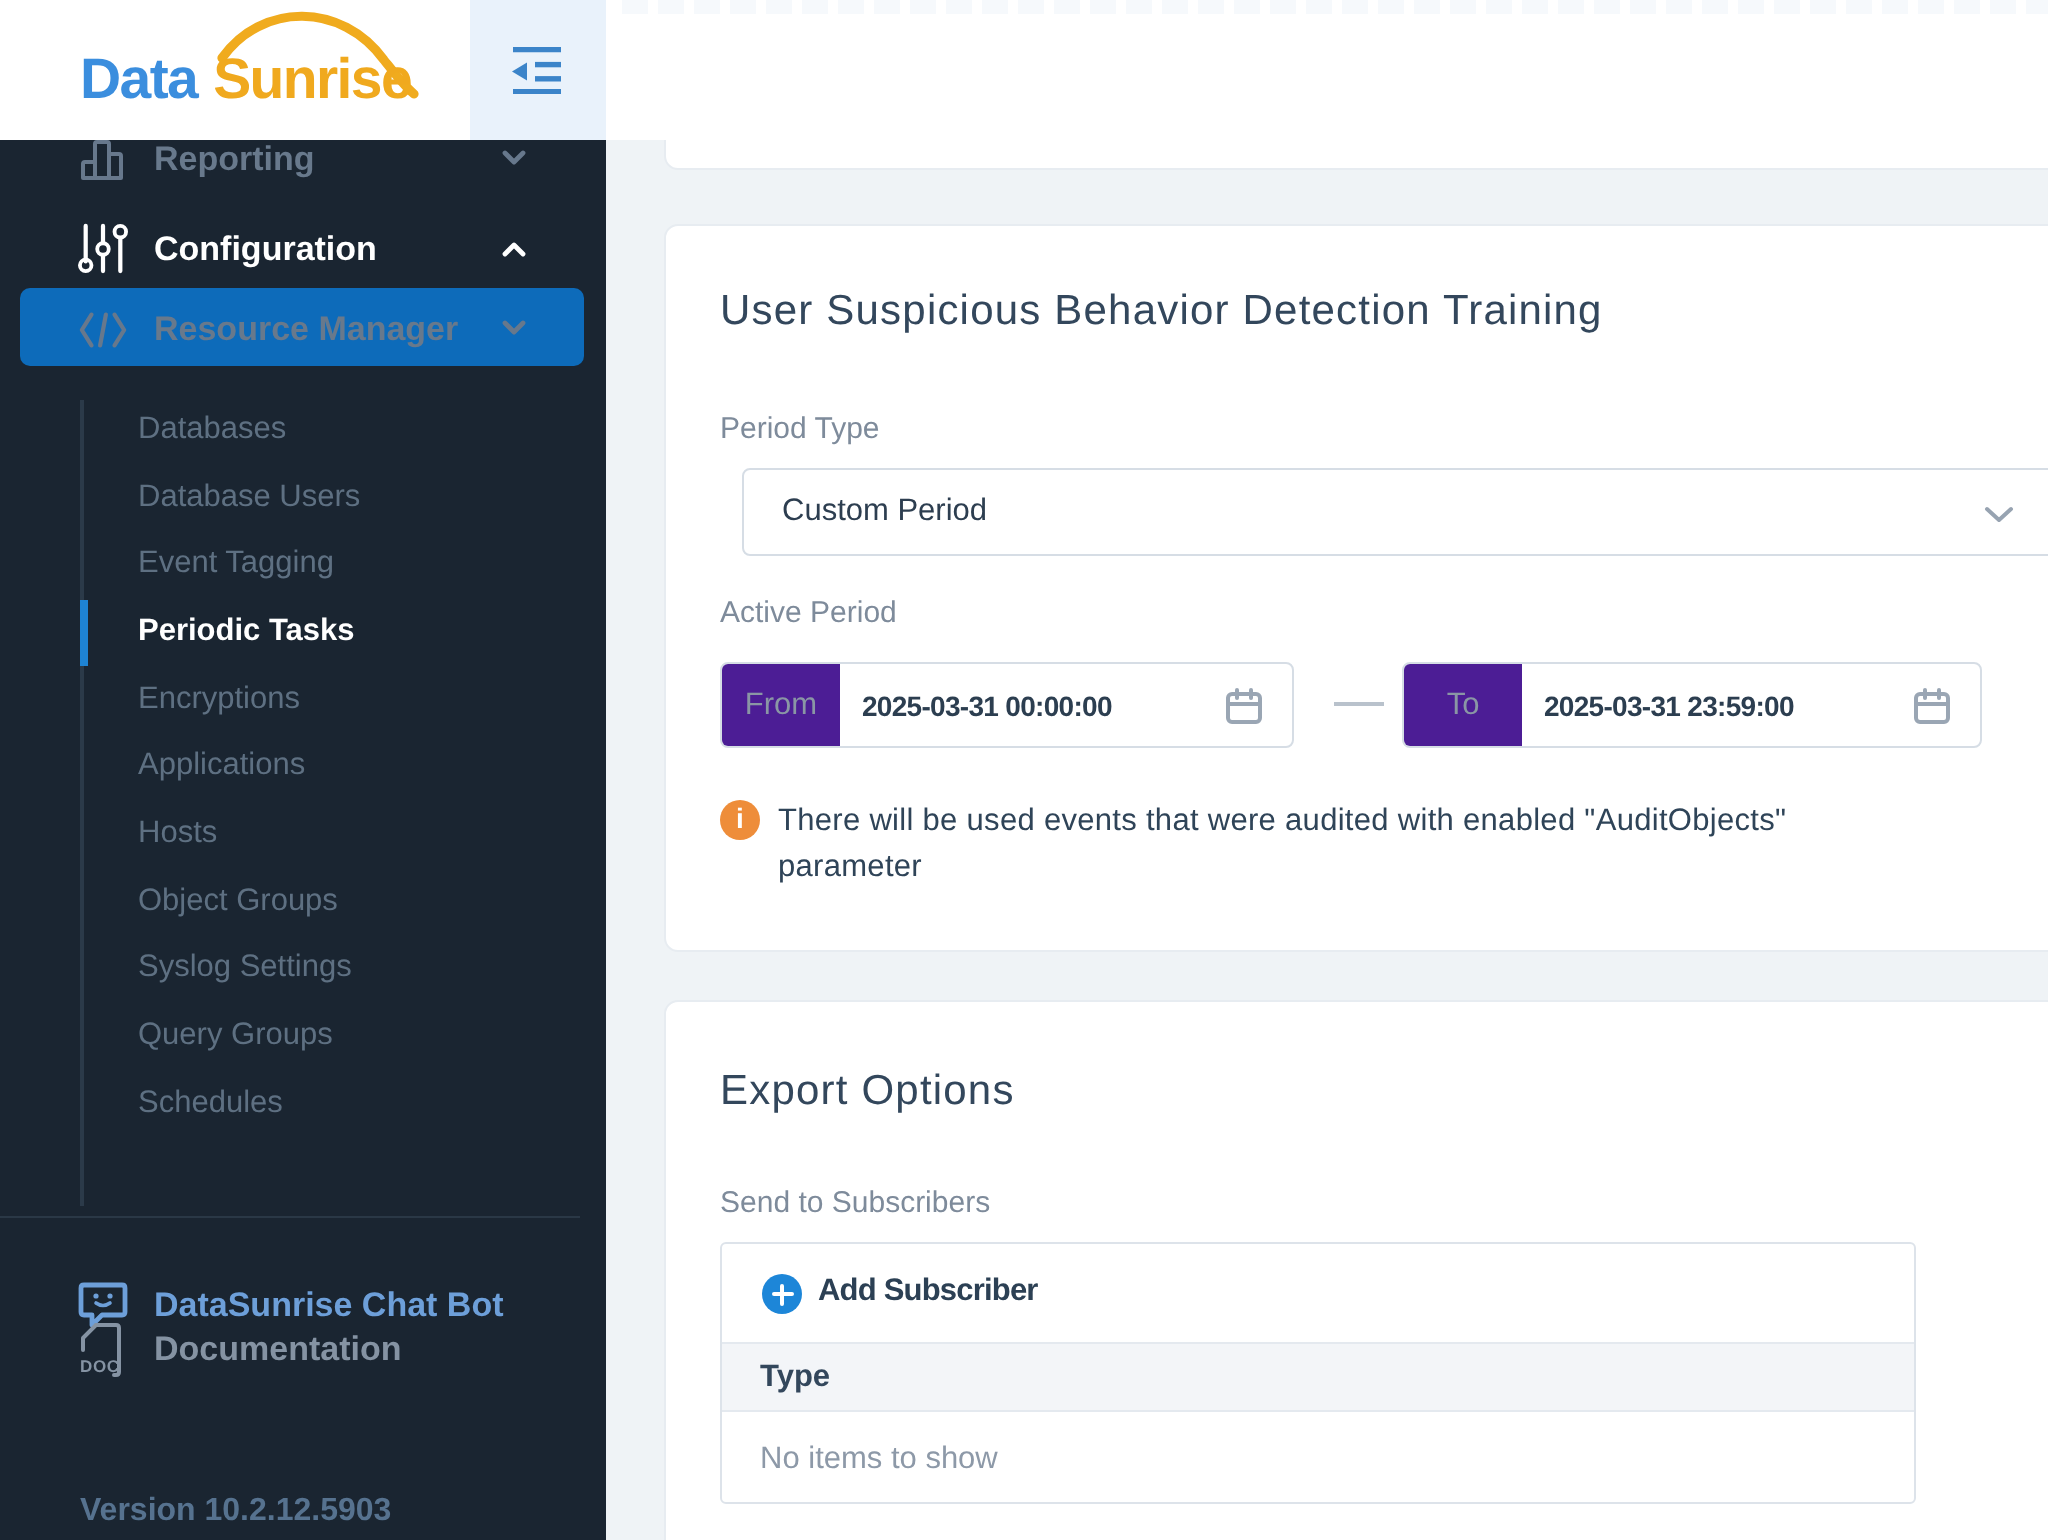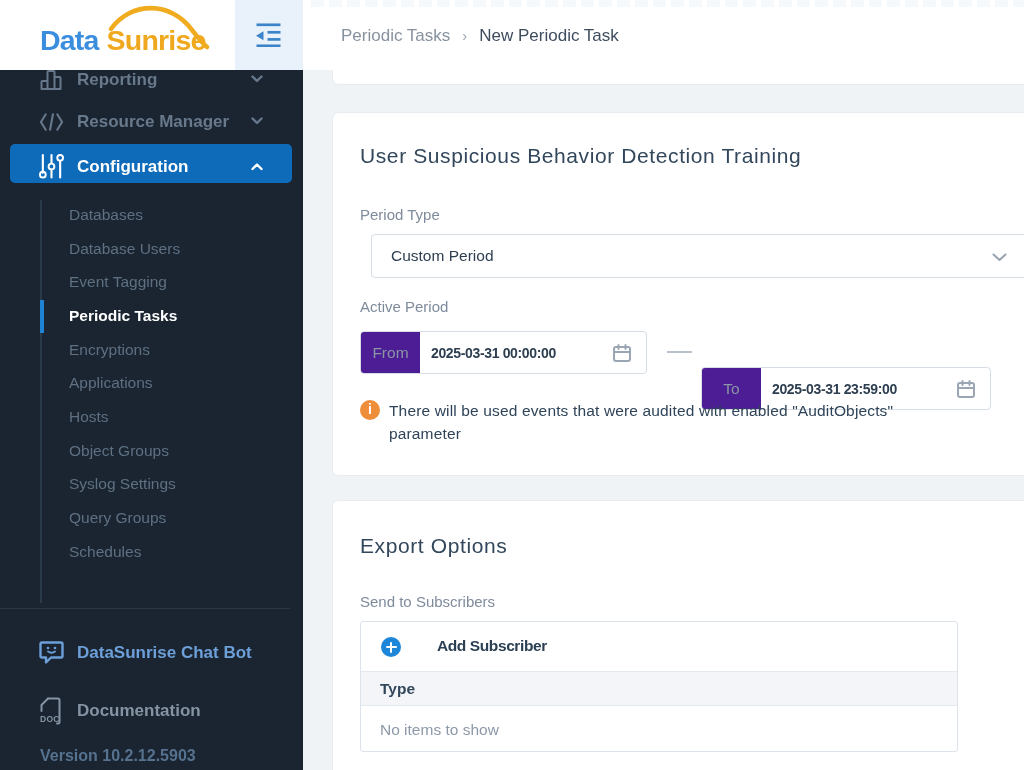--- a/index.html
+++ b/index.html
@@ -25,21 +25,21 @@
 
 .submenu { position:absolute; top:198px; left:0; width:303px; }
 .submenu-line { position:absolute; left:40px; top:200px; width:2px; height:403px; background:#2b3a49; }
 .sub-item { height:33.7px; display:flex; align-items:center; padding-left:69px; color:#5e7082; font-size:15.5px; }
 .sub-item.active { color:#ffffff; font-weight:bold; position:relative; }
 .active-bar { position:absolute; left:40px; top:300px; width:4px; height:33px; background:#1e83d3; z-index:3; }
 
 .divider { position:absolute; left:0px; top:608px; width:290px; height:1px; background:#2a3846; }
 .chatbot { position:absolute; left:0; top:633px; width:303px; height:40px; color:#6d9fd9; font-size:17px; font-weight:bold; }
 .chatbot .txt { position:absolute; left:77px; top:10px; }
-.docu { position:absolute; left:0; top:691px; width:270px; height:40px; color:#8593a3; font-size:17px; font-weight:bold;text-decoration:underline; }
+.docu { position:absolute; left:0; top:655px; width:270px; height:40px; color:#8593a3; font-size:17px; font-weight:bold;text-decoration:underline; }
 .docu .txt { position:absolute; left:77px; top:10px; }
 .version { position:absolute; left:40px; top:747px; color:#56728f; font-size:16px; font-weight:bold; }
 
 
 .header { position:absolute; left:303px; top:0; width:721px; height:70px; background:#ffffff; z-index:4; }
 .shimmer { position:absolute; left:8px; top:0; right:0; height:7px;
   background:repeating-linear-gradient(90deg,#f6f9fc 0px,#f6f9fc 13px,#ffffff 13px,#ffffff 18px); }
 .breadcrumb { position:absolute; left:38px; top:26px; font-size:17px; color:#87929f; }
 .breadcrumb .sep { color:#9aa4b0; margin:0 12px; font-size:15px; }
 .breadcrumb .cur { color:#3f4d5e; }
@@ -69,21 +69,21 @@
 
 .warn { position:absolute; left:29px; top:286px; }
 .warn-ic { position:absolute; left:-2px; top:1px; width:20px; height:20px; border-radius:50%; background:#ee8d3a; color:#fff; font-size:14px; font-weight:bold; text-align:center; line-height:19px; }
 .warn-tx { position:absolute; left:27px; top:0; width:516px; font-size:15.5px; color:#2f4458; line-height:23px; letter-spacing:0.15px; }
 
 .tbl { position:absolute; left:27px; top:120px; width:598px; border:1px solid #dde3ea; border-radius:3px; background:#fff; }
 .row-add { height:50px; position:relative; border-bottom:1px solid #e4e9ef; }
 .plus { position:absolute; left:20px; top:15px; width:20px; height:20px; border-radius:50%; background:#1d86d8; }
 .plus:before { content:""; position:absolute; left:4.5px; top:9px; width:11px; height:2.4px; background:#fff; border-radius:1px; }
 .plus:after { content:""; position:absolute; left:8.8px; top:4.7px; width:2.4px; height:11px; background:#fff; border-radius:1px; }
-.row-add .t { position:absolute; left:48px; top:15px; font-size:15.5px; font-weight:bold; color:#2c4054; letter-spacing:-0.4px;margin-left:28px; }
+.row-add .t { position:absolute; left:48px; top:15px; font-size:15.5px; font-weight:bold; color:#2c4054; letter-spacing:-0.4px; }
 .row-type { height:34px; background:#f3f5f8; border-bottom:1px solid #e4e9ef; position:relative; }
 .row-type .t { position:absolute; left:19px; top:8px; font-size:15.5px; font-weight:bold; color:#33475c; }
 .row-empty { height:45px; position:relative; }
 .row-empty .t { position:absolute; left:19px; top:15px; font-size:15.5px; color:#8d99a8; }
 </style>
 </head>
 <body>
 <div class="page">
 
   <div class="content">
@@ -103,21 +103,21 @@
           <div class="prefix">From</div>
           <div class="dval">2025-03-31 00:00:00</div>
           <svg class="cal" width="22" height="22" viewBox="0 0 22 22">
               <rect x="3" y="5" width="16" height="14" rx="2" fill="none" stroke="#9aa6b4" stroke-width="2"></rect>
               <line x1="3" y1="10" x2="19" y2="10" stroke="#9aa6b4" stroke-width="2"></line>
               <line x1="7.5" y1="3" x2="7.5" y2="7" stroke="#9aa6b4" stroke-width="2" stroke-linecap="round"></line>
               <line x1="14.5" y1="3" x2="14.5" y2="7" stroke="#9aa6b4" stroke-width="2" stroke-linecap="round"></line>
             </svg>
         </div>
         <div class="dash"></div>
-        <div class="datebox" style="left:341px; width:290px;margin-top:36px;">
+        <div class="datebox" style="left:341px; width:290px;">
           <div class="prefix">To</div>
           <div class="dval">2025-03-31 23:59:00</div>
           <svg class="cal" width="22" height="22" viewBox="0 0 22 22">
               <rect x="3" y="5" width="16" height="14" rx="2" fill="none" stroke="#9aa6b4" stroke-width="2"></rect>
               <line x1="3" y1="10" x2="19" y2="10" stroke="#9aa6b4" stroke-width="2"></line>
               <line x1="7.5" y1="3" x2="7.5" y2="7" stroke="#9aa6b4" stroke-width="2" stroke-linecap="round"></line>
               <line x1="14.5" y1="3" x2="14.5" y2="7" stroke="#9aa6b4" stroke-width="2" stroke-linecap="round"></line>
             </svg>
         </div>
       </div>
@@ -139,21 +139,20 @@
           </div>
         <div class="row-empty">
             <div class="t">No items to show</div>
           </div>
       </div>
     </div>
   </div>
 
   <div class="header">
     <div class="shimmer"></div>
-    <div class="breadcrumb">Periodic Tasks<span class="sep">›</span><span class="cur">New Periodic Task</span></div>
   </div>
 
   <div class="sidebar">
     <div class="logo-area">
       <svg class="logo-arc" width="108" height="52" viewBox="0 0 108 52">
           <path d="M 8 26 C 28 -2 68 -2 89 27 C 93 32 99 40 104 44" fill="none" stroke="#f0ab1e" stroke-width="4.6" stroke-linecap="round"></path>
         </svg>
       <div class="logo"><span class="d">Data</span><span class="s" style="margin-left:8px;">Sunrise</span></div>
     </div>
     <div class="collapse-btn">
@@ -165,48 +164,48 @@
         <polygon points="0,12.8 7.5,8.3 7.5,17.3" fill="#3b84c9"></polygon>
       </svg>
     </div>
     <div class="nav-pill"></div>
     <div class="nav">
       <div class="nav-item">
         <svg class="ic" width="24" height="22" viewBox="0 0 24 22">
             <path d="M2 20 L2 13 Q2 12 3 12 L8 12 L8 20 Z M8 20 L8 3 Q8 2 9 2 L14 2 Q15 2 15 3 L15 20 Z M15 20 L15 8 L20 8 Q21 8 21 9 L21 20 Z" fill="none" stroke="#67788c" stroke-width="2" stroke-linejoin="round"></path>
           </svg>
         <span class="txt">Reporting</span>
-        <svg class="chev" width="12" height="8" viewBox="0 0 12 8">
-            <polyline points="1.5,1.5 6,6 10.5,1.5" fill="none" stroke="#67788c" stroke-width="2.4" stroke-linecap="round" stroke-linejoin="round"></polyline>
-          </svg>
-      </div>
-      <div class="nav-item">
-        <svg class="ic" width="26" height="20" viewBox="0 0 26 20">
-            <polyline points="7,2 2,10 7,18" fill="none" stroke="#67788c" stroke-width="2.2" stroke-linecap="round" stroke-linejoin="round"></polyline>
-            <polyline points="19,2 24,10 19,18" fill="none" stroke="#67788c" stroke-width="2.2" stroke-linecap="round" stroke-linejoin="round"></polyline>
-            <line x1="14.5" y1="2" x2="11.5" y2="18" stroke="#67788c" stroke-width="2.2" stroke-linecap="round"></line>
-          </svg>
-        <span class="txt">Resource Manager</span>
         <svg class="chev" width="12" height="8" viewBox="0 0 12 8">
             <polyline points="1.5,1.5 6,6 10.5,1.5" fill="none" stroke="#67788c" stroke-width="2.4" stroke-linecap="round" stroke-linejoin="round"></polyline>
           </svg>
       </div>
       <div class="nav-item active" style="height:39px;margin-top:4px;">
         <svg class="ic" width="26" height="27" viewBox="0 0 26 27">
           <line x1="4" y1="1.5" x2="4" y2="20" stroke="#fff" stroke-width="2.2" stroke-linecap="round"></line>
             <circle cx="4" cy="22" r="3" fill="none" stroke="#fff" stroke-width="2"></circle>
           <line x1="13" y1="1.5" x2="13" y2="10" stroke="#fff" stroke-width="2.2" stroke-linecap="round"></line>
             <circle cx="13" cy="13.5" r="3" fill="none" stroke="#fff" stroke-width="2"></circle>
             <line x1="13" y1="17" x2="13" y2="25" stroke="#fff" stroke-width="2.2" stroke-linecap="round"></line>
           <line x1="22" y1="8" x2="22" y2="25" stroke="#fff" stroke-width="2.2" stroke-linecap="round"></line>
             <circle cx="22" cy="4.5" r="3" fill="none" stroke="#fff" stroke-width="2"></circle>
         </svg>
         <span class="txt">Configuration</span>
         <svg class="chev" width="12" height="8" viewBox="0 0 12 8">
             <polyline points="1.5,6 6,1.5 10.5,6" fill="none" stroke="#ffffff" stroke-width="2.4" stroke-linecap="round" stroke-linejoin="round"></polyline>
+          </svg>
+      </div>
+      <div class="nav-item">
+        <svg class="ic" width="26" height="20" viewBox="0 0 26 20">
+            <polyline points="7,2 2,10 7,18" fill="none" stroke="#67788c" stroke-width="2.2" stroke-linecap="round" stroke-linejoin="round"></polyline>
+            <polyline points="19,2 24,10 19,18" fill="none" stroke="#67788c" stroke-width="2.2" stroke-linecap="round" stroke-linejoin="round"></polyline>
+            <line x1="14.5" y1="2" x2="11.5" y2="18" stroke="#67788c" stroke-width="2.2" stroke-linecap="round"></line>
+          </svg>
+        <span class="txt">Resource Manager</span>
+        <svg class="chev" width="12" height="8" viewBox="0 0 12 8">
+            <polyline points="1.5,1.5 6,6 10.5,1.5" fill="none" stroke="#67788c" stroke-width="2.4" stroke-linecap="round" stroke-linejoin="round"></polyline>
           </svg>
       </div>
     </div>
     <div class="submenu-line"></div>
     <div class="active-bar"></div>
     <div class="submenu">
       <div class="sub-item">Databases</div>
       <div class="sub-item">Database Users</div>
       <div class="sub-item">Event Tagging</div>
       <div class="sub-item active">Periodic Tasks</div>

